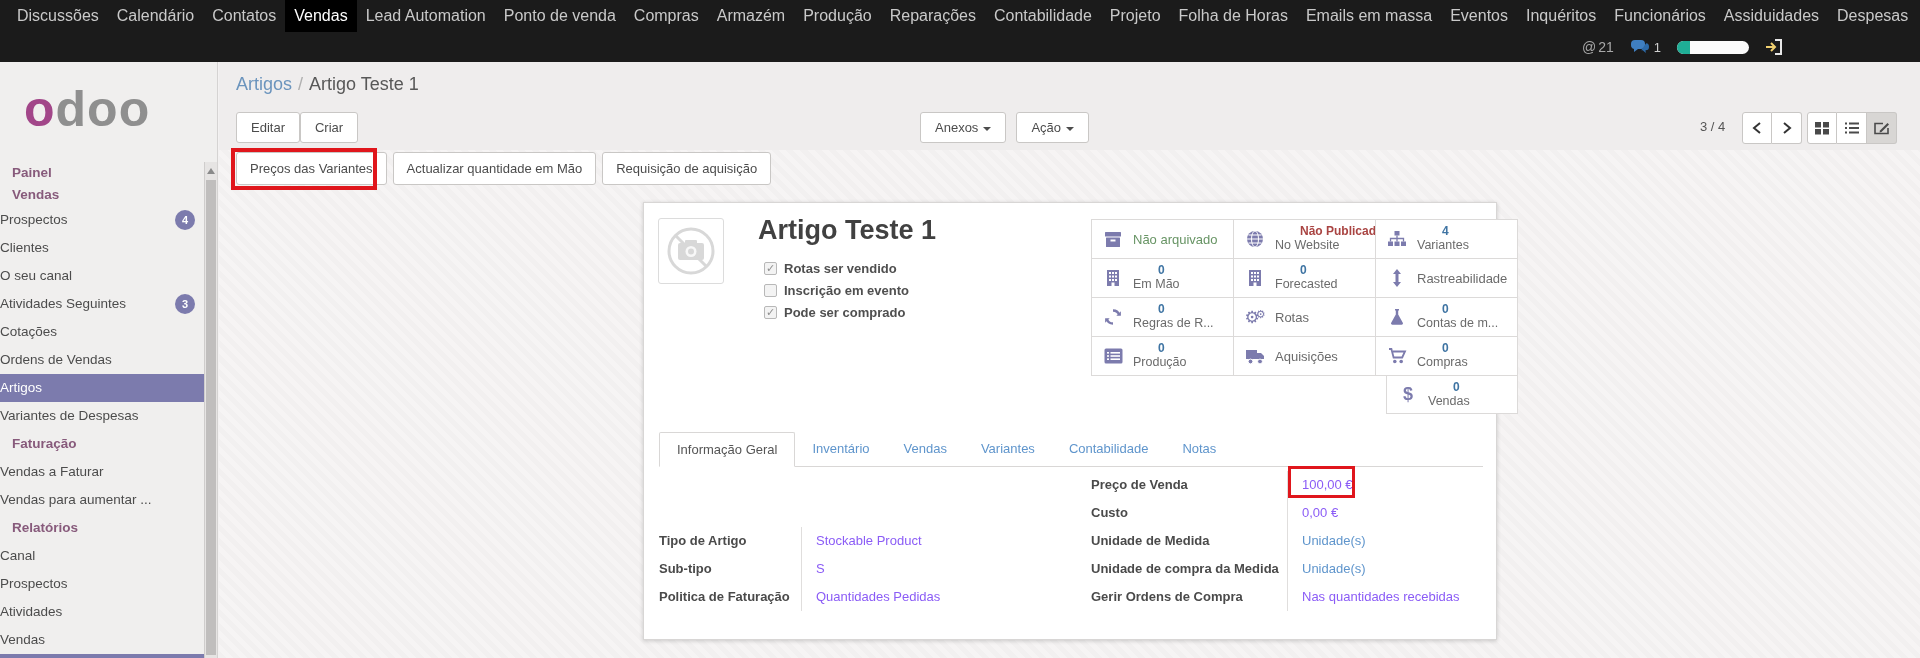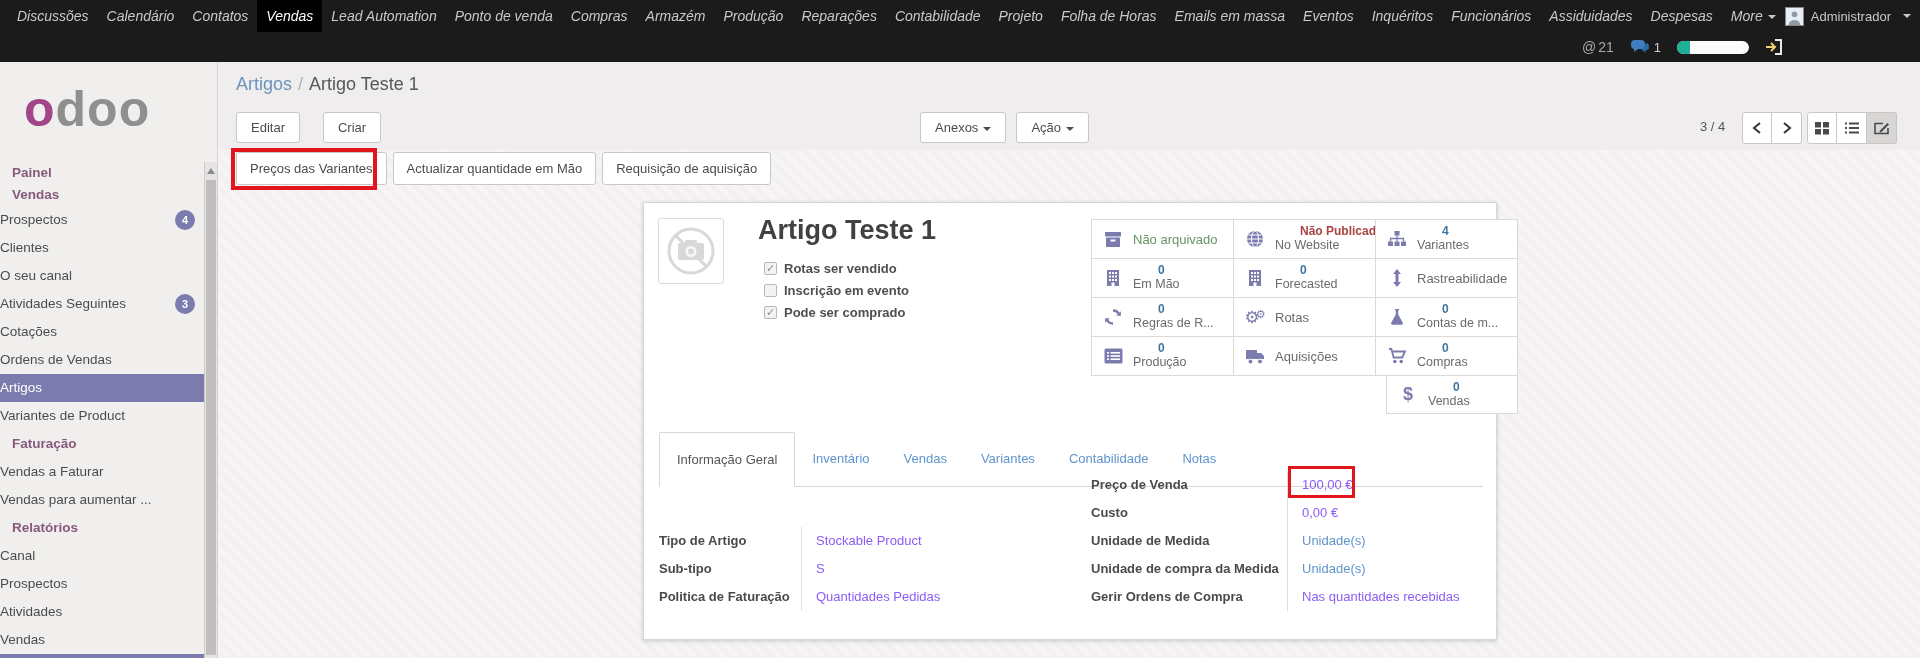--- a/index.html
+++ b/index.html
@@ -3,21 +3,21 @@
 <meta charset="utf-8">
 <style>
   * { box-sizing: border-box; margin: 0; padding: 0; }
   html,body { width:1920px; height:658px; }
   body { font-family: "Liberation Sans", sans-serif; }
   #app { position:relative; width:1920px; height:658px; overflow:hidden; background:#f3f1f1; }
 
   
   .topbar { position:absolute; top:0; left:0; width:1920px; height:62px; background:#1b1b1b; z-index:10; }
   .topbar-row1 { display:flex; align-items:stretch; height:32px; padding-left:8px; }
-  .menu-item { color:#c9c9c9; font-size:14px; padding:0 9px; line-height:32px; cursor:pointer; white-space:nowrap;font-style:italic; }
+  .menu-item { color:#c9c9c9; font-size:16px; padding:0 9px; line-height:32px; cursor:pointer; white-space:nowrap; }
   .menu-item.active { background:#000; color:#fff; }
   .topbar-right { margin-left:auto; display:flex; align-items:center; gap:7px; padding-right:14px; color:#c9c9c9; font-size:13px; white-space:nowrap; }
   .avatar { width:19px; height:19px; border:1px solid #888; background:#fff; }
   .caret { display:inline-block; width:0; height:0; border-left:4px solid transparent; border-right:4px solid transparent; border-top:4px solid currentColor; margin-left:5px; vertical-align:middle; }
   .topbar-row2 { display:flex; align-items:center; justify-content:flex-end; height:30px; padding-right:137px; gap:16px; }
   .mention-wrap { color:#a8a8a8; font-size:14px; display:flex; align-items:center; gap:2px; cursor:pointer; }
   .chat-wrap { display:flex; align-items:center; gap:4px; color:#cfcfcf; font-size:13px; cursor:pointer; }
   .timer-pill { width:72px; height:13px; border-radius:7px; background:#fbfbfb; overflow:hidden; display:flex; cursor:pointer; }
   .timer-fill { width:13px; height:100%; background:#1fae96; }
   .logout-btn { cursor:pointer; display:flex; align-items:center; }
@@ -36,21 +36,21 @@
   .sbar-arrow { position:absolute; top:6px; left:2px; width:0; height:0; border-left:4.5px solid transparent; border-right:4.5px solid transparent; border-bottom:6px solid #8a8a8a; }
   .sbar-thumb { position:absolute; top:18px; bottom:3px; left:1px; width:10px; background:#c0bebd; }
   .partial-item { position:absolute; bottom:0; left:0; width:205px; height:4px; background:#7c7bad; }
 
   
   .control-panel { position:absolute; left:219px; top:62px; width:1701px; height:88px; background:#efeded; }
   .breadcrumb { position:absolute; left:17px; top:12px; font-size:18px; color:#585858; }
   .breadcrumb .bc-link { color:#6b94bd; cursor:pointer; }
   .breadcrumb .bc-sep { color:#b0b0b0; padding:0 6px; }
   .btn { background:#fff; border:1px solid #c9c7c5; border-radius:3px; font-size:13px; color:#4c4c4c; padding:7px 14px; cursor:pointer; font-family:inherit; white-space:nowrap; }
-  .cp-buttons { position:absolute; left:17px; top:50px; display:flex; gap:23px; }
+  .cp-buttons { position:absolute; left:17px; top:50px; display:flex; gap:0; }
   .cp-dropdowns { position:absolute; left:701px; top:50px; display:flex; gap:10px; }
   .pager-text { position:absolute; left:1481px; top:57px; font-size:13px; color:#555; }
   .btn-group { position:absolute; top:50px; display:inline-flex; }
   .btn-group.pg { left:1523px; }
   .btn-group.vs { left:1588px; }
   .gbtn { border:1px solid #c9c7c5; border-left-width:0; background:#fff; width:30px; height:32px; display:flex; align-items:center; justify-content:center; cursor:pointer; }
   .gbtn:first-child { border-left-width:1px; border-radius:3px 0 0 3px; }
   .gbtn:last-child { border-radius:0 3px 3px 0; }
   .gbtn.active { background:#d8d6d4; }
 
@@ -83,21 +83,21 @@
   .sb-lbl { display:block; font-size:12.5px; color:#6b6b6b; line-height:15px; white-space:nowrap; }
   .sb-lbl.green { color:#679464; font-size:13px; }
   .sb-lbl.solo { font-size:13px; }
   .stat-last { margin-left:auto; width:132px; border:1px solid #dcdad9; border-top:none; height:38px; display:flex; align-items:center; padding:0 7px; background:#fff; cursor:pointer; }
   .gear-big { font-size:17px; color:#7c7bad; line-height:1; }
   .gear-small { font-size:11px; color:#7c7bad; line-height:1; margin-left:-4px; vertical-align:super; }
   .dollar { font-size:18px; font-weight:bold; color:#7c7bad; }
 
   
   .tabs { position:absolute; left:15px; top:228px; width:824px; border-bottom:1px solid #d9d7d6; display:flex; }
-  .tab { font-size:13px; padding:19px 17px; color:#5f95cc; cursor:pointer; position:relative; top:1px; white-space:nowrap; }
+  .tab { font-size:13px; padding:9px 17px; color:#5f95cc; cursor:pointer; position:relative; top:1px; white-space:nowrap; }
   .tab.active { background:#fff; border:1px solid #d9d7d6; border-bottom:1px solid #fff; border-radius:2px 2px 0 0; color:#555; }
 
   
   .fields { position:absolute; left:15px; top:268px; width:824px; display:flex; }
   .fgroup { display:flex; }
   .fgroup-left { width:417px;align-items:flex-end; }
   .fgroup-right { flex:1; margin-left:15px; }
   .flabels .flbl, .fvalues .fval { height:28px; line-height:28px; font-size:13px; white-space:nowrap; }
   .flabels { }
   .fgroup-left .flabels { width:142px; }
@@ -179,21 +179,21 @@
     <div class="nav">
       <div class="nav-header tight">Painel</div>
       <div class="nav-header tight">Vendas</div>
       <div class="nav-item"><span>Prospectos</span><span class="badge">4</span></div>
       <div class="nav-item">Clientes</div>
       <div class="nav-item">O seu canal</div>
       <div class="nav-item"><span>Atividades Seguintes</span><span class="badge">3</span></div>
       <div class="nav-item">Cotações</div>
       <div class="nav-item">Ordens de Vendas</div>
       <div class="nav-item selected">Artigos</div>
-      <div class="nav-item">Variantes de Product</div>
+      <div class="nav-item">Variantes de Despesas</div>
       <div class="nav-header">Faturação</div>
       <div class="nav-item">Vendas a Faturar</div>
       <div class="nav-item">Vendas para aumentar ...</div>
       <div class="nav-header">Relatórios</div>
       <div class="nav-item">Canal</div>
       <div class="nav-item">Prospectos</div>
       <div class="nav-item">Atividades</div>
       <div class="nav-item">Vendas</div>
     </div>
     <div class="partial-item"></div>

